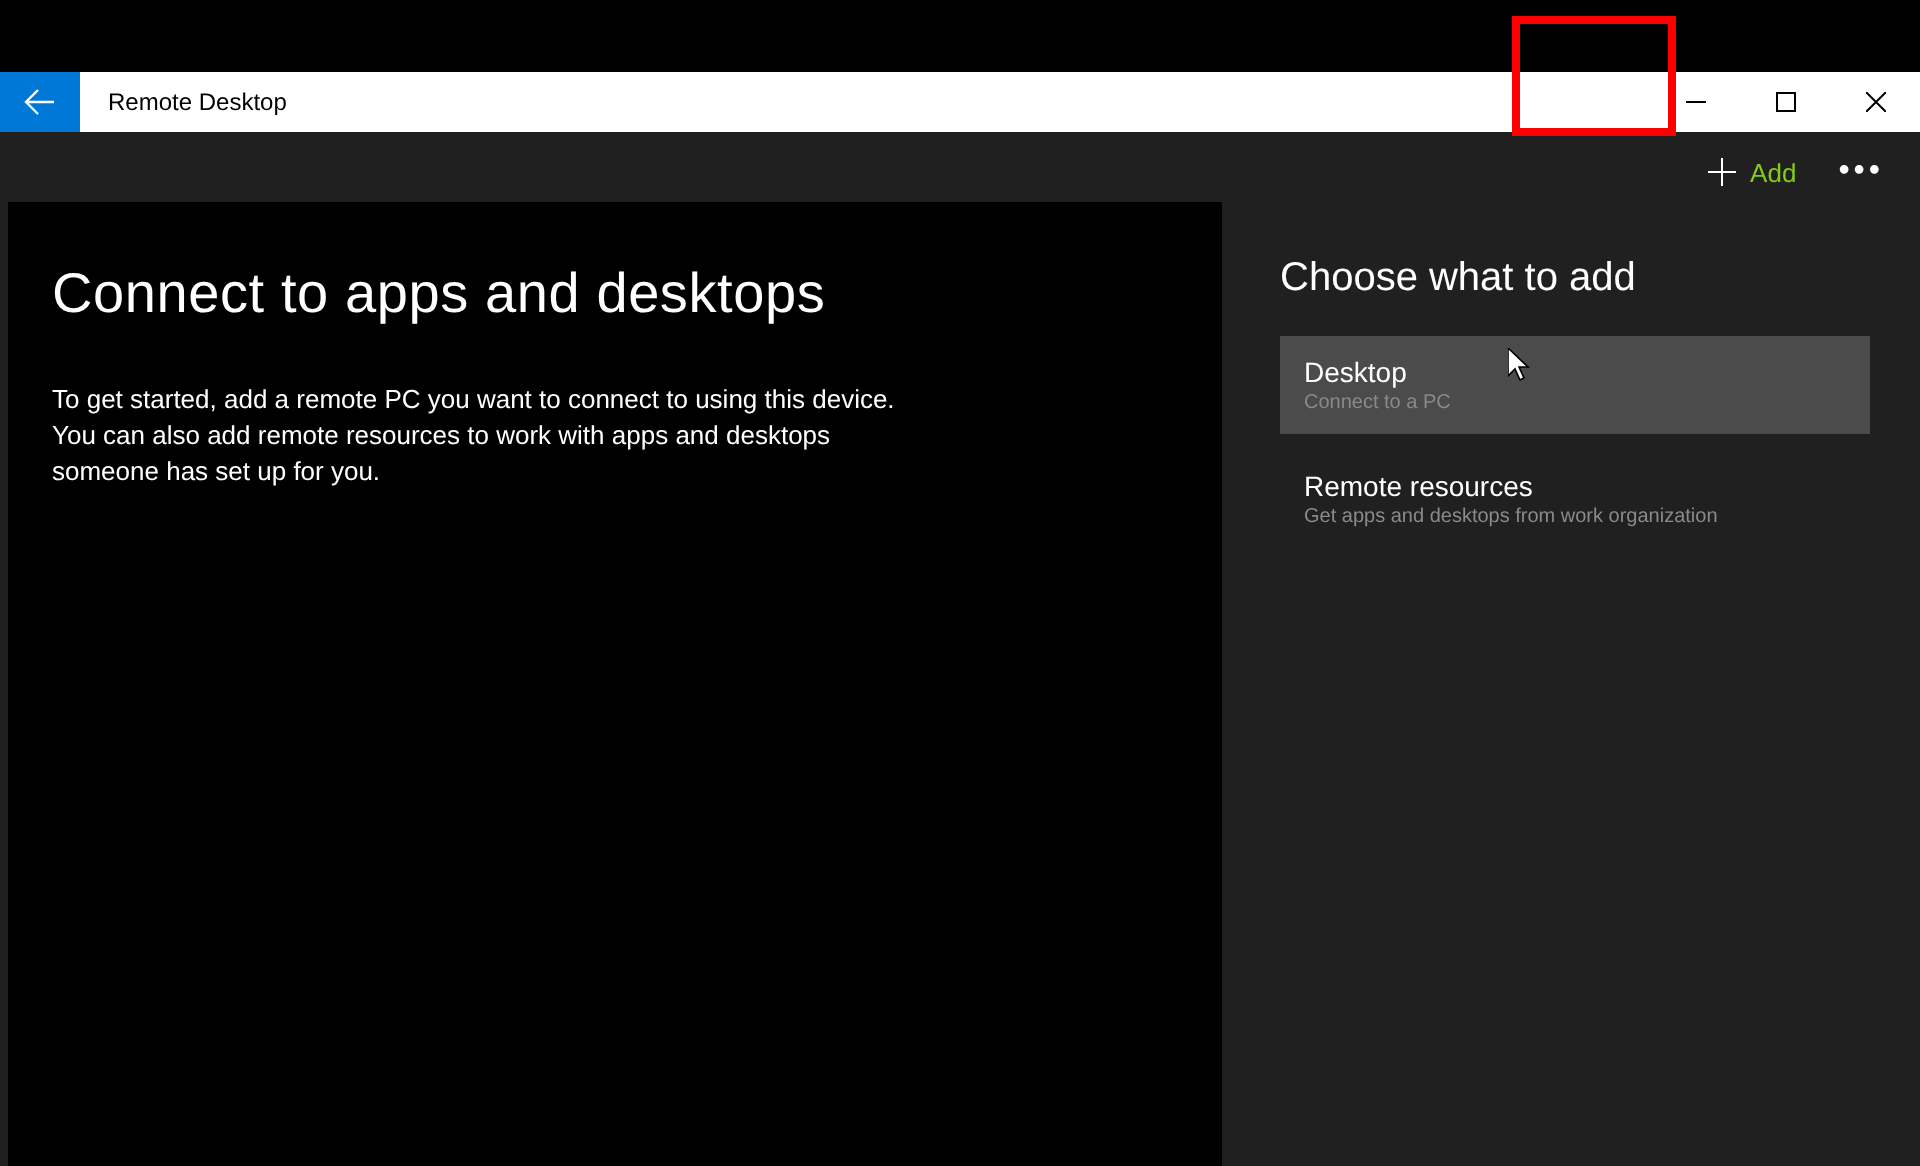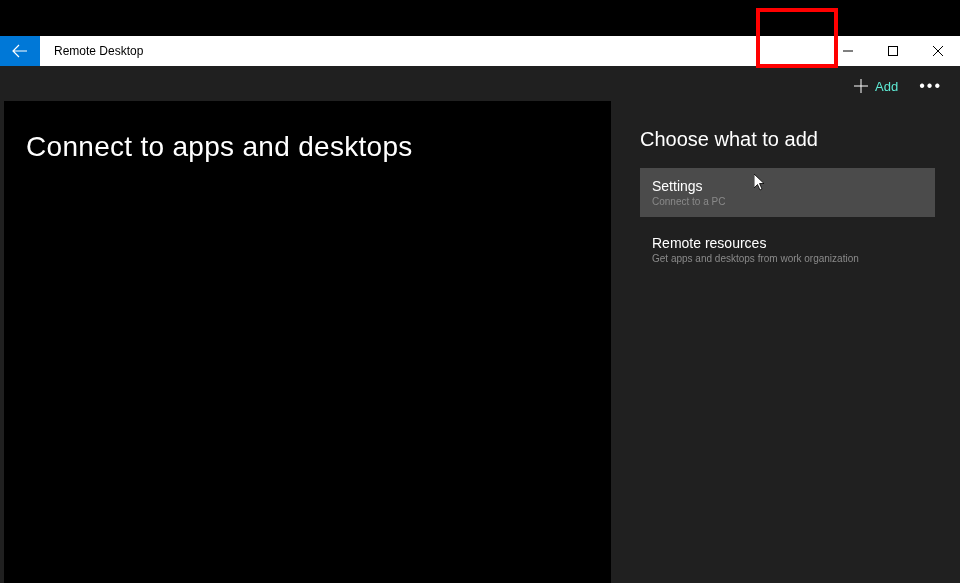--- a/index.html
+++ b/index.html
@@ -94,21 +94,21 @@
       display: flex;
       align-items: center;
       justify-content: flex-end;
       padding-right: 8px;
       gap: 0;
     }
     .cmd-btn {
       display: flex;
       align-items: center;
       gap: 7px;
-      color: #5eead4;
+      color: #84cc16;
       font-size: 13px;
       padding: 6px 11px;
       cursor: pointer;
     }
     .cmd-btn svg {
       width: 14px;
       height: 14px;
     }
     .more-btn {
       padding: 6px 10px;
@@ -195,40 +195,41 @@
       <svg viewBox="0 0 10 10">
         <path d="M0 0 L10 10 M10 0 L0 10" stroke="#000" stroke-width="1"></path>
       </svg>
     </div>
   </div>
 </div>
 
 <div class="app-body">
   <div class="main-panel">
     <h1 class="main-heading">Connect to apps and desktops</h1>
+    <p class="main-desc">To get started, add a remote PC you want to connect to using this device. You can also add remote resources to work with apps and desktops someone has set up for you.</p>
   </div>
 
   <div class="right-panel">
     <div class="command-bar">
       <div class="cmd-btn">
         <svg viewBox="0 0 14 14">
           <path d="M7 0 L7 14 M0 7 L14 7" stroke="#fff" stroke-width="1"></path>
         </svg>
         <span>Add</span>
       </div>
       <div class="more-btn">
         <span class="more-dots">•••</span>
       </div>
     </div>
 
     <div class="panel-content">
       <h2 class="panel-heading">Choose what to add</h2>
 
       <div class="option-item hovered">
-        <div class="option-title">Settings</div>
+        <div class="option-title">Desktop</div>
         <div class="option-sub">Connect to a PC</div>
       </div>
 
       <div class="option-item">
         <div class="option-title">Remote resources</div>
         <div class="option-sub">Get apps and desktops from work organization</div>
       </div>
     </div>
   </div>
 </div>

